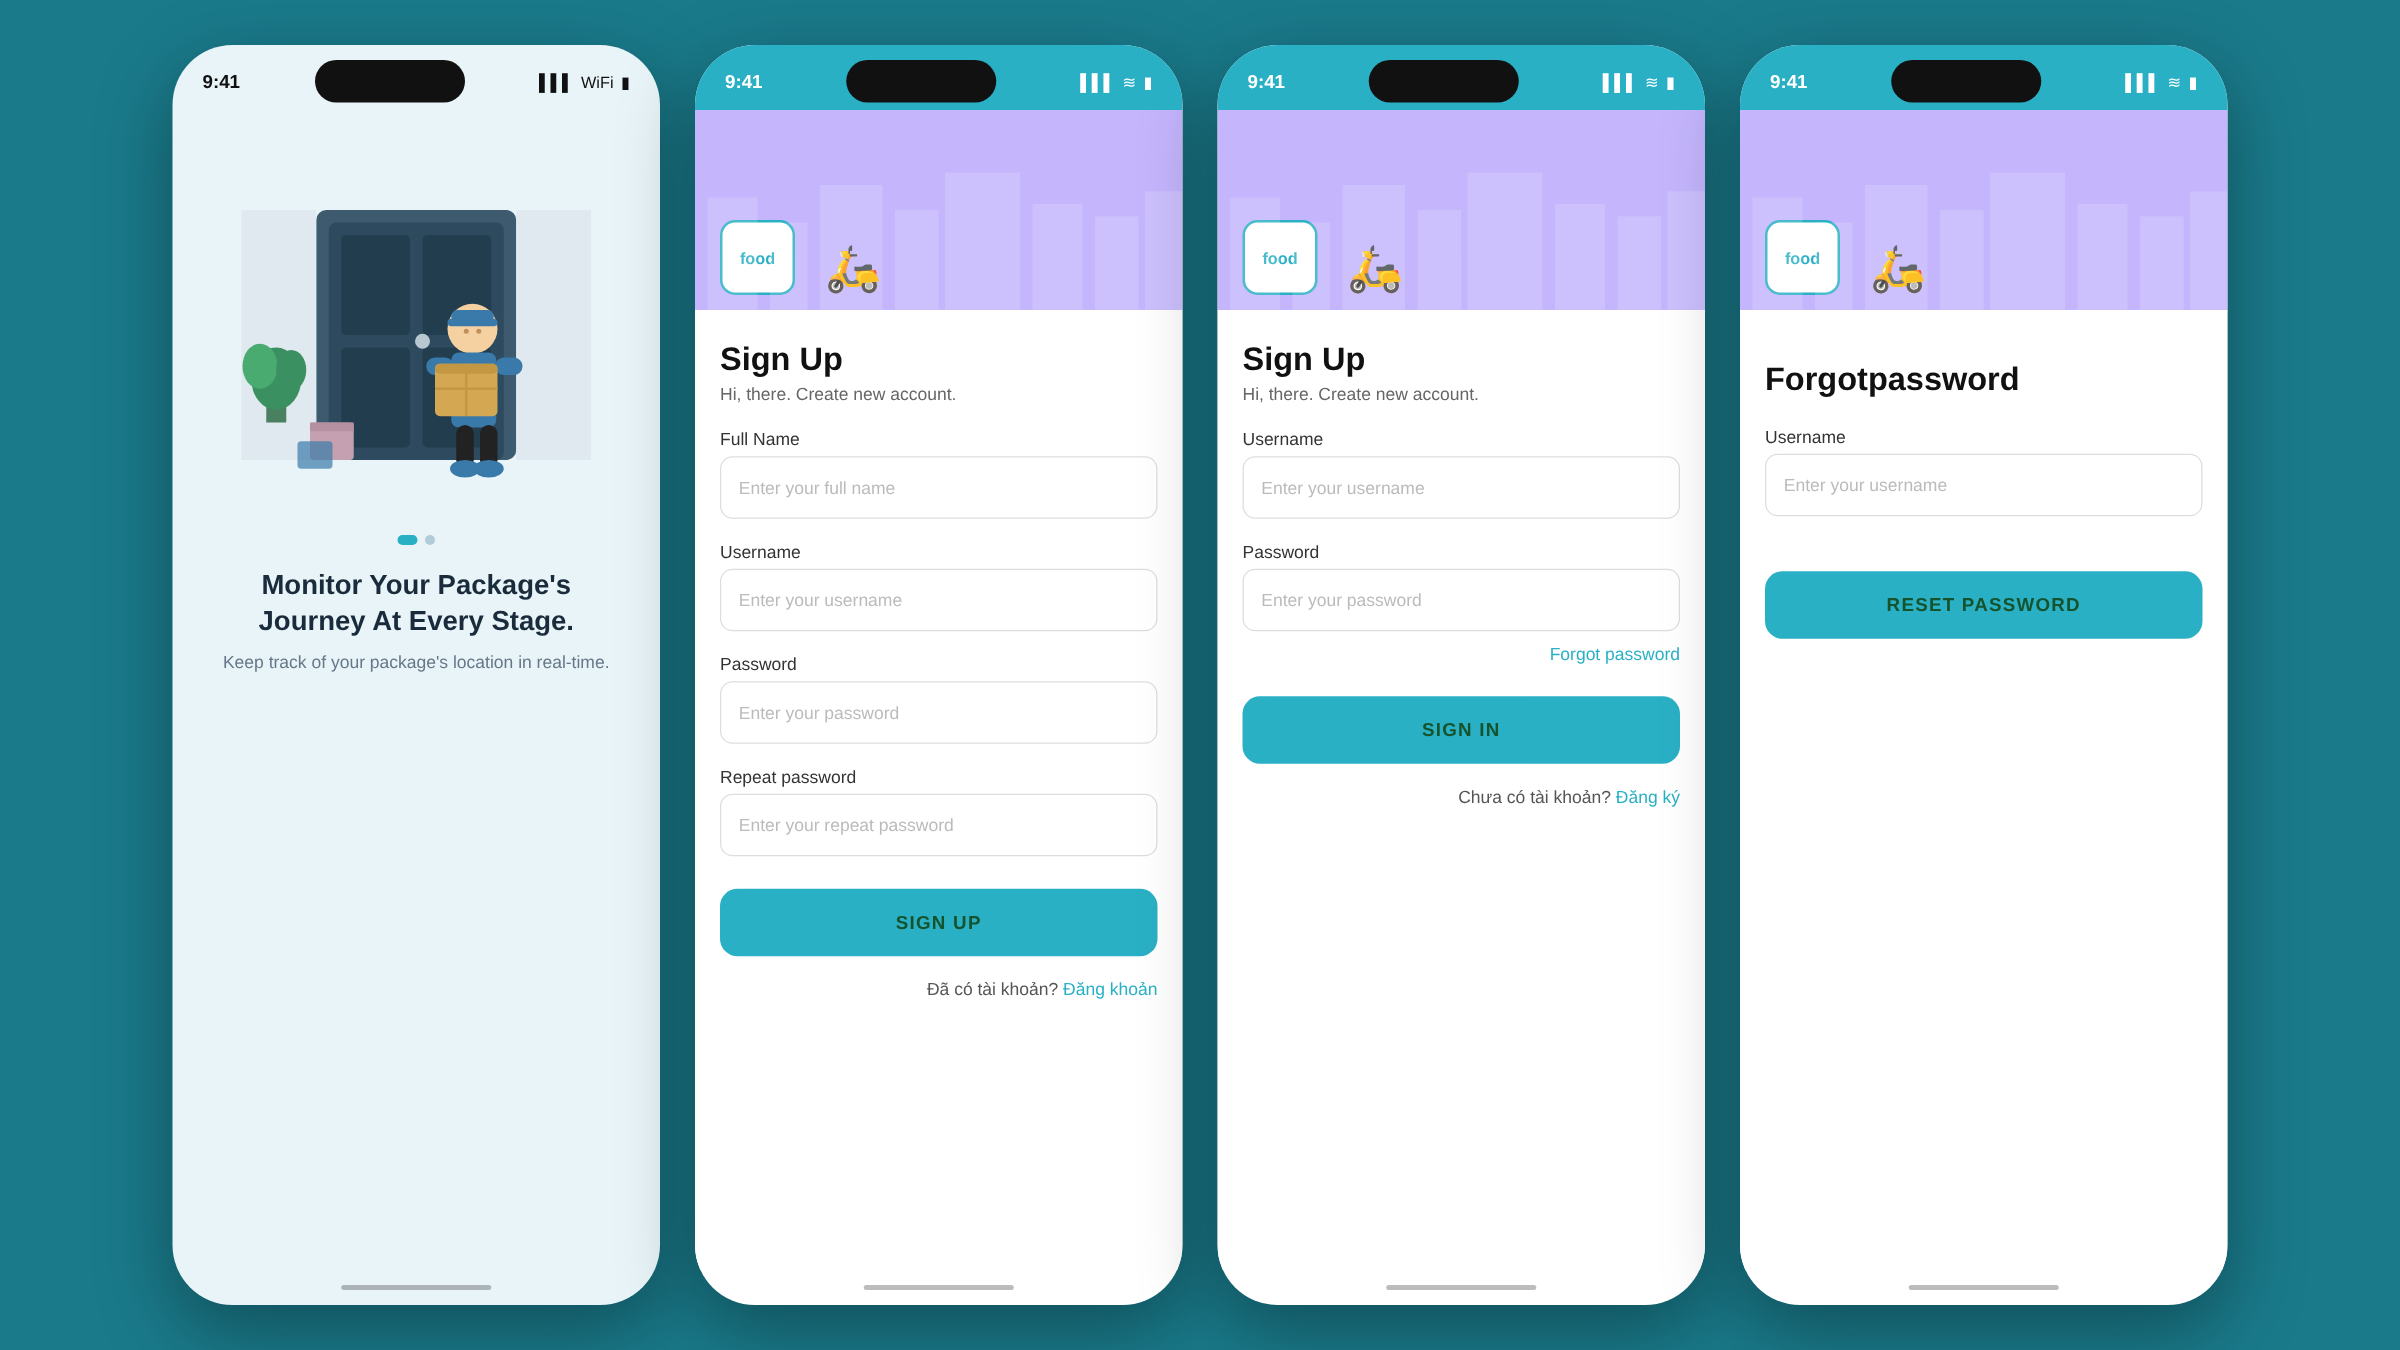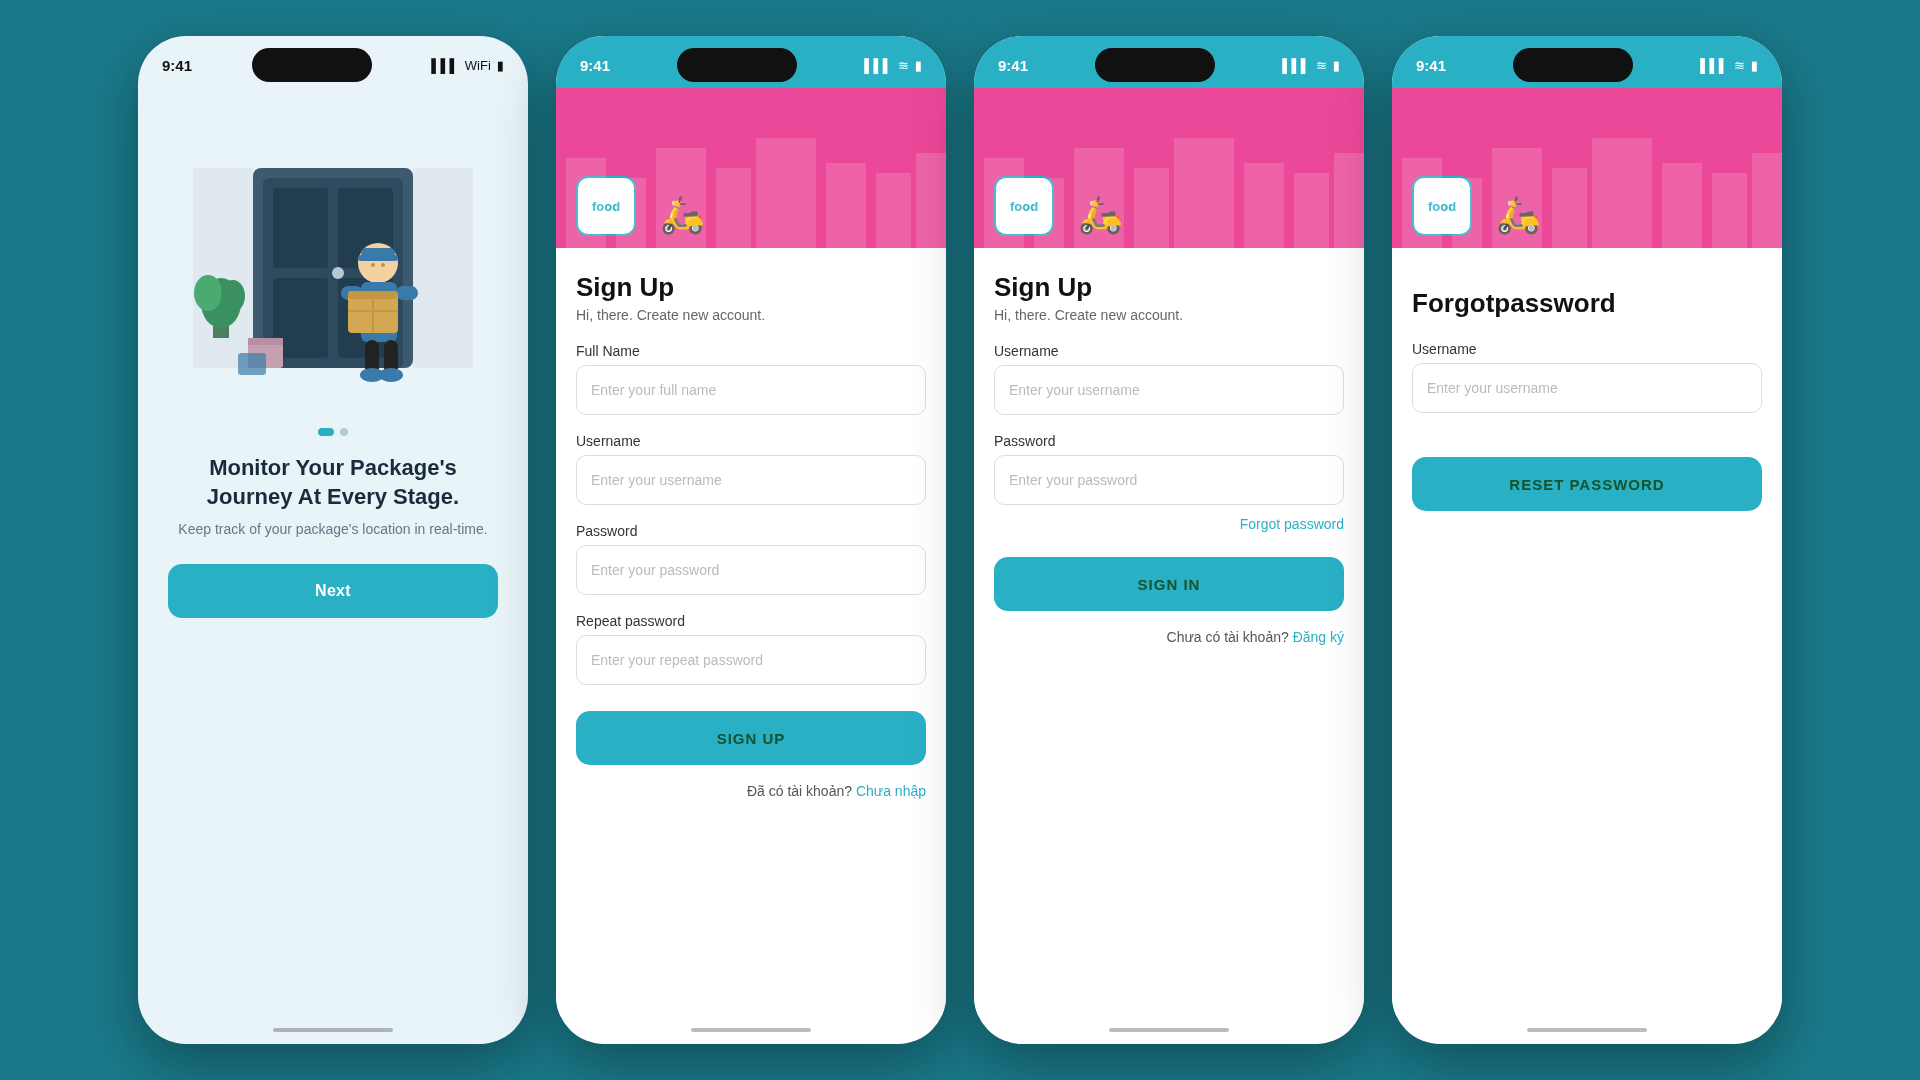--- a/index.html
+++ b/index.html
@@ -129,21 +129,21 @@
       font-size: 16px;
       font-weight: 600;
       cursor: pointer;
       margin-top: 24px;
       letter-spacing: 0.3px;
     }
 
     
     .phone-teal-header {
       height: 160px;
-      background: #ec4899;
+      background: #c4b5fd;
       flex-shrink: 0;
       position: relative;
       display: flex;
       align-items: flex-end;
       padding: 0 20px 12px;
       gap: 16px;
     }
 
     .logo-box {
       width: 60px;
@@ -346,21 +346,20 @@
         <rect x="55" y="230" width="35" height="7" fill="#b490a0"></rect>
         <rect x="45" y="245" width="28" height="22" rx="3" fill="#3a7aaa" opacity="0.7"></rect>
       </svg>
     </div>
     <div class="dots-indicator">
       <div class="dot active"></div>
       <div class="dot"></div>
     </div>
     <div class="onboarding-title">Monitor Your Package's Journey At Every Stage.</div>
     <div class="onboarding-subtitle">Keep track of your package's location in real-time.</div>
-    <button class="next-btn">Next</button>
   </div>
   <div class="home-indicator">
     <div class="home-bar"></div>
   </div>
 </div>
 
 <div class="phone">
   <div class="status-bar status-bar-teal">
     <span class="status-time white">9:41</span>
     <div class="dynamic-island"></div>
@@ -401,21 +400,21 @@
       <input class="form-input" type="password" placeholder="Enter your password" style="">
     </div>
     <div class="form-group">
       <label class="form-label">Repeat password</label>
       <input class="form-input" type="password" placeholder="Enter your repeat password" style="">
     </div>
 
     <button class="sign-up-btn">SIGN UP</button>
     <div class="bottom-link">
       <span>Đã có tài khoản?</span>
-      <a href="#">Chưa nhập</a>
+      <a href="#">Đăng khoản</a>
     </div>
   </div>
   <div class="home-indicator">
     <div class="home-bar"></div>
   </div>
 </div>
 
 <div class="phone">
   <div class="status-bar status-bar-teal">
     <span class="status-time white">9:41</span>

